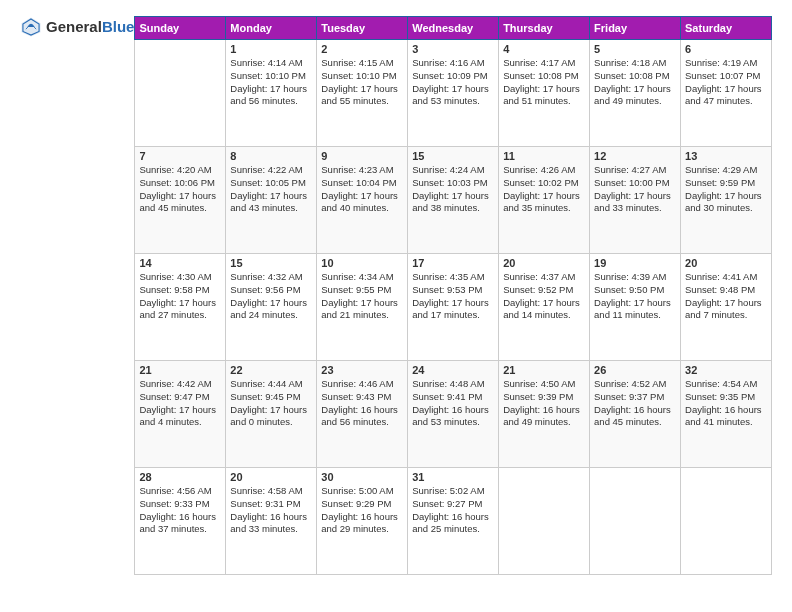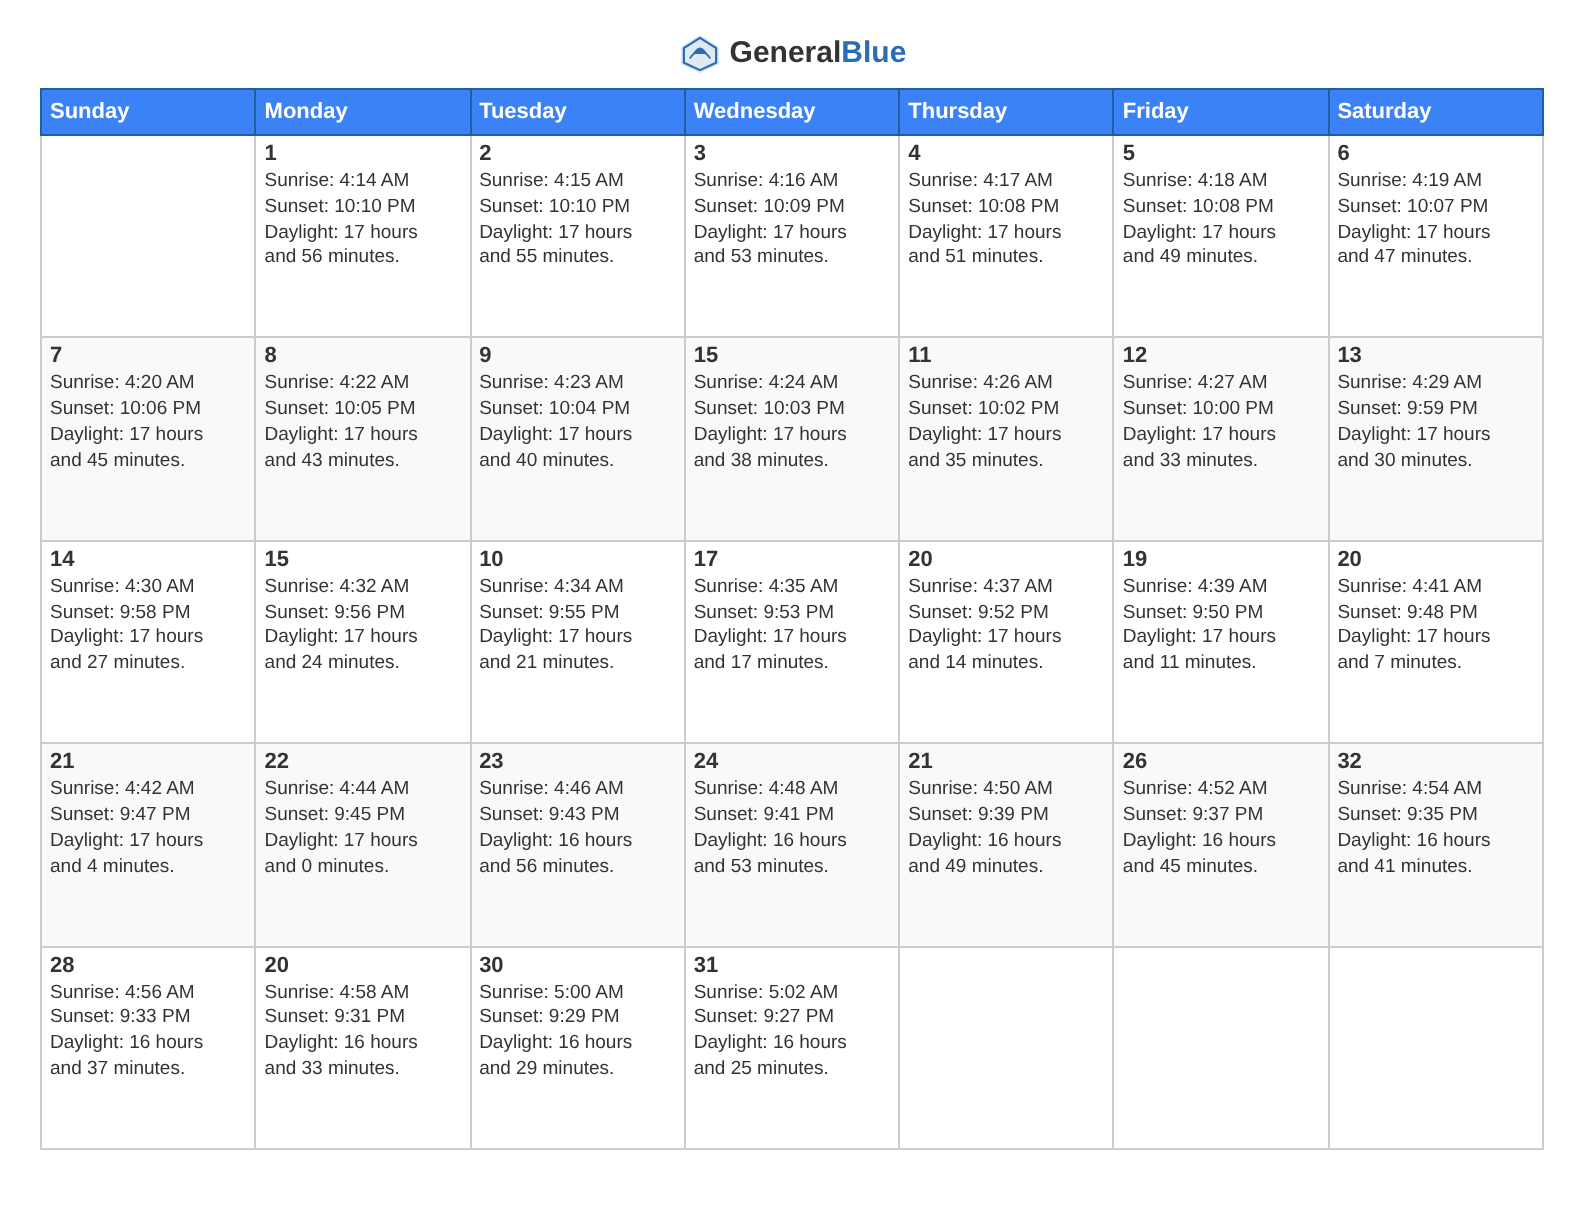--- a/index.html
+++ b/index.html
@@ -8,22 +8,20 @@
       background: #fff;
       width: 792px;
       height: 612px;
       overflow: hidden;
     }
     .page {
       width: 792px;
       height: 587px;
       padding: 16px 20px 12px 20px;
       display: flex;
-      flex-direction: column;
-      align-items: center;
     }
     .header {
       display: flex;
       align-items: flex-start;
       justify-content: space-between;
       margin-bottom: 6px;
     }
     .logo {
       display: flex;
       align-items: center;
@@ -57,21 +55,21 @@
     }
     .calendar {
       flex: 1;
       border: 1px solid #ccc;
       border-collapse: collapse;
       width: 100%;
       table-layout: fixed;
       font-size: 10px;
     }
     .calendar thead tr th {
-      background: #3b82f6;
+      background: #a21caf;
       color: #fff;
       text-align: left;
       padding: 5px 4px;
       font-size: 11px;
       font-weight: bold;
       border: 1px solid #2060a0;
     }
     .calendar tbody tr td {
       border: 1px solid #ccc;
       vertical-align: top;

